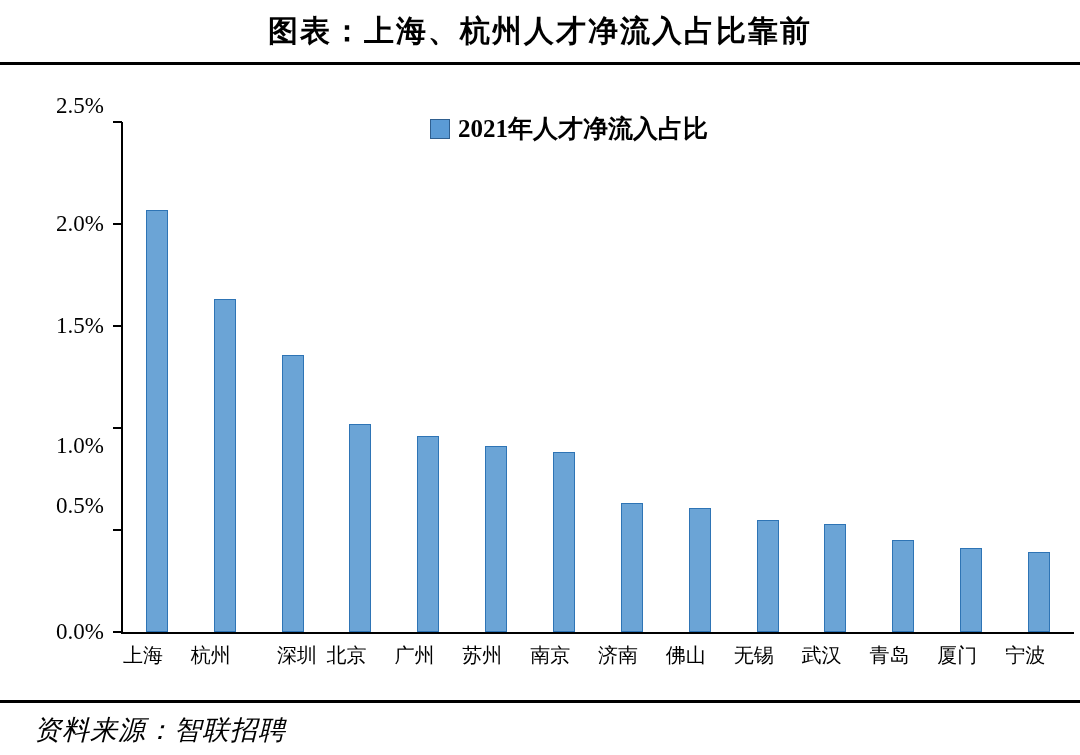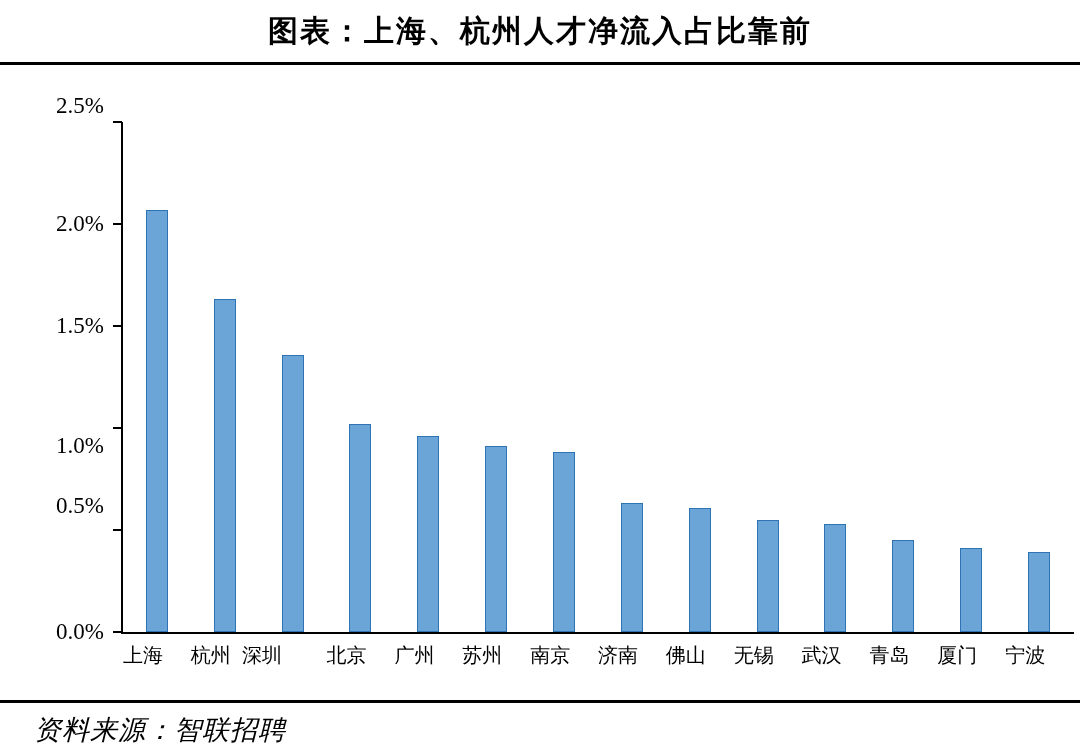--- a/index.html
+++ b/index.html
@@ -180,20 +180,24 @@
 
 <div id="page">
 
   <div class="title-band">
     <div class="title-text">图表：上海、杭州人才净流入占比靠前</div>
   </div>
   <div class="rule top"></div>
 
   <div class="chart-wrap">
 
+    <div class="legend">
+      <span class="legend-swatch"></span>
+      <span class="legend-label">2021年人才净流入占比</span>
+    </div>
 
     <div class="ylabels" id="ylabels">
         <div class="tick-label" style="top: 566px;">0.0%</div>
         <div class="tick-label" style="top: 440px;">0.5%</div>
         <div class="tick-label" style="top: 380px;">1.0%</div>
         <div class="tick-label" style="top: 260px;">1.5%</div>
         <div class="tick-label" style="top: 158px;">2.0%</div>
         <div class="tick-label" style="top: 40px;">2.5%</div>
       </div>
     <div class="axis-y"></div>
@@ -239,21 +243,21 @@
         <div class="bar-slot" style="left: 814.286px; width: 67.8571px;">
           <div class="bar" title="厦门 0.41%" style="height: 83.64px; background: rgb(107, 164, 214);"></div>
         </div>
         <div class="bar-slot" style="left: 882.143px; width: 67.8571px;">
           <div class="bar" title="宁波 0.39%" style="height: 79.56px; background: rgb(107, 164, 214);"></div>
         </div>
       </div>
     <div class="xlabels" id="xlabels">
         <div class="xlabel" style="left: 0px; width: 67.8571px;">上海</div>
         <div class="xlabel" style="left: 67.8571px; width: 67.8571px;">杭州</div>
-        <div class="xlabel" style="left: 119px; width: 67.8571px;">深圳</div>
+        <div class="xlabel" style="left: 154px; width: 67.8571px;">深圳</div>
         <div class="xlabel" style="left: 203.571px; width: 67.8571px;">北京</div>
         <div class="xlabel" style="left: 271.429px; width: 67.8571px;">广州</div>
         <div class="xlabel" style="left: 339.286px; width: 67.8571px;">苏州</div>
         <div class="xlabel" style="left: 407.143px; width: 67.8571px;">南京</div>
         <div class="xlabel" style="left: 475px; width: 67.8571px;">济南</div>
         <div class="xlabel" style="left: 542.857px; width: 67.8571px;">佛山</div>
         <div class="xlabel" style="left: 610.714px; width: 67.8571px;">无锡</div>
         <div class="xlabel" style="left: 678.571px; width: 67.8571px;">武汉</div>
         <div class="xlabel" style="left: 746.429px; width: 67.8571px;">青岛</div>
         <div class="xlabel" style="left: 814.286px; width: 67.8571px;">厦门</div>

